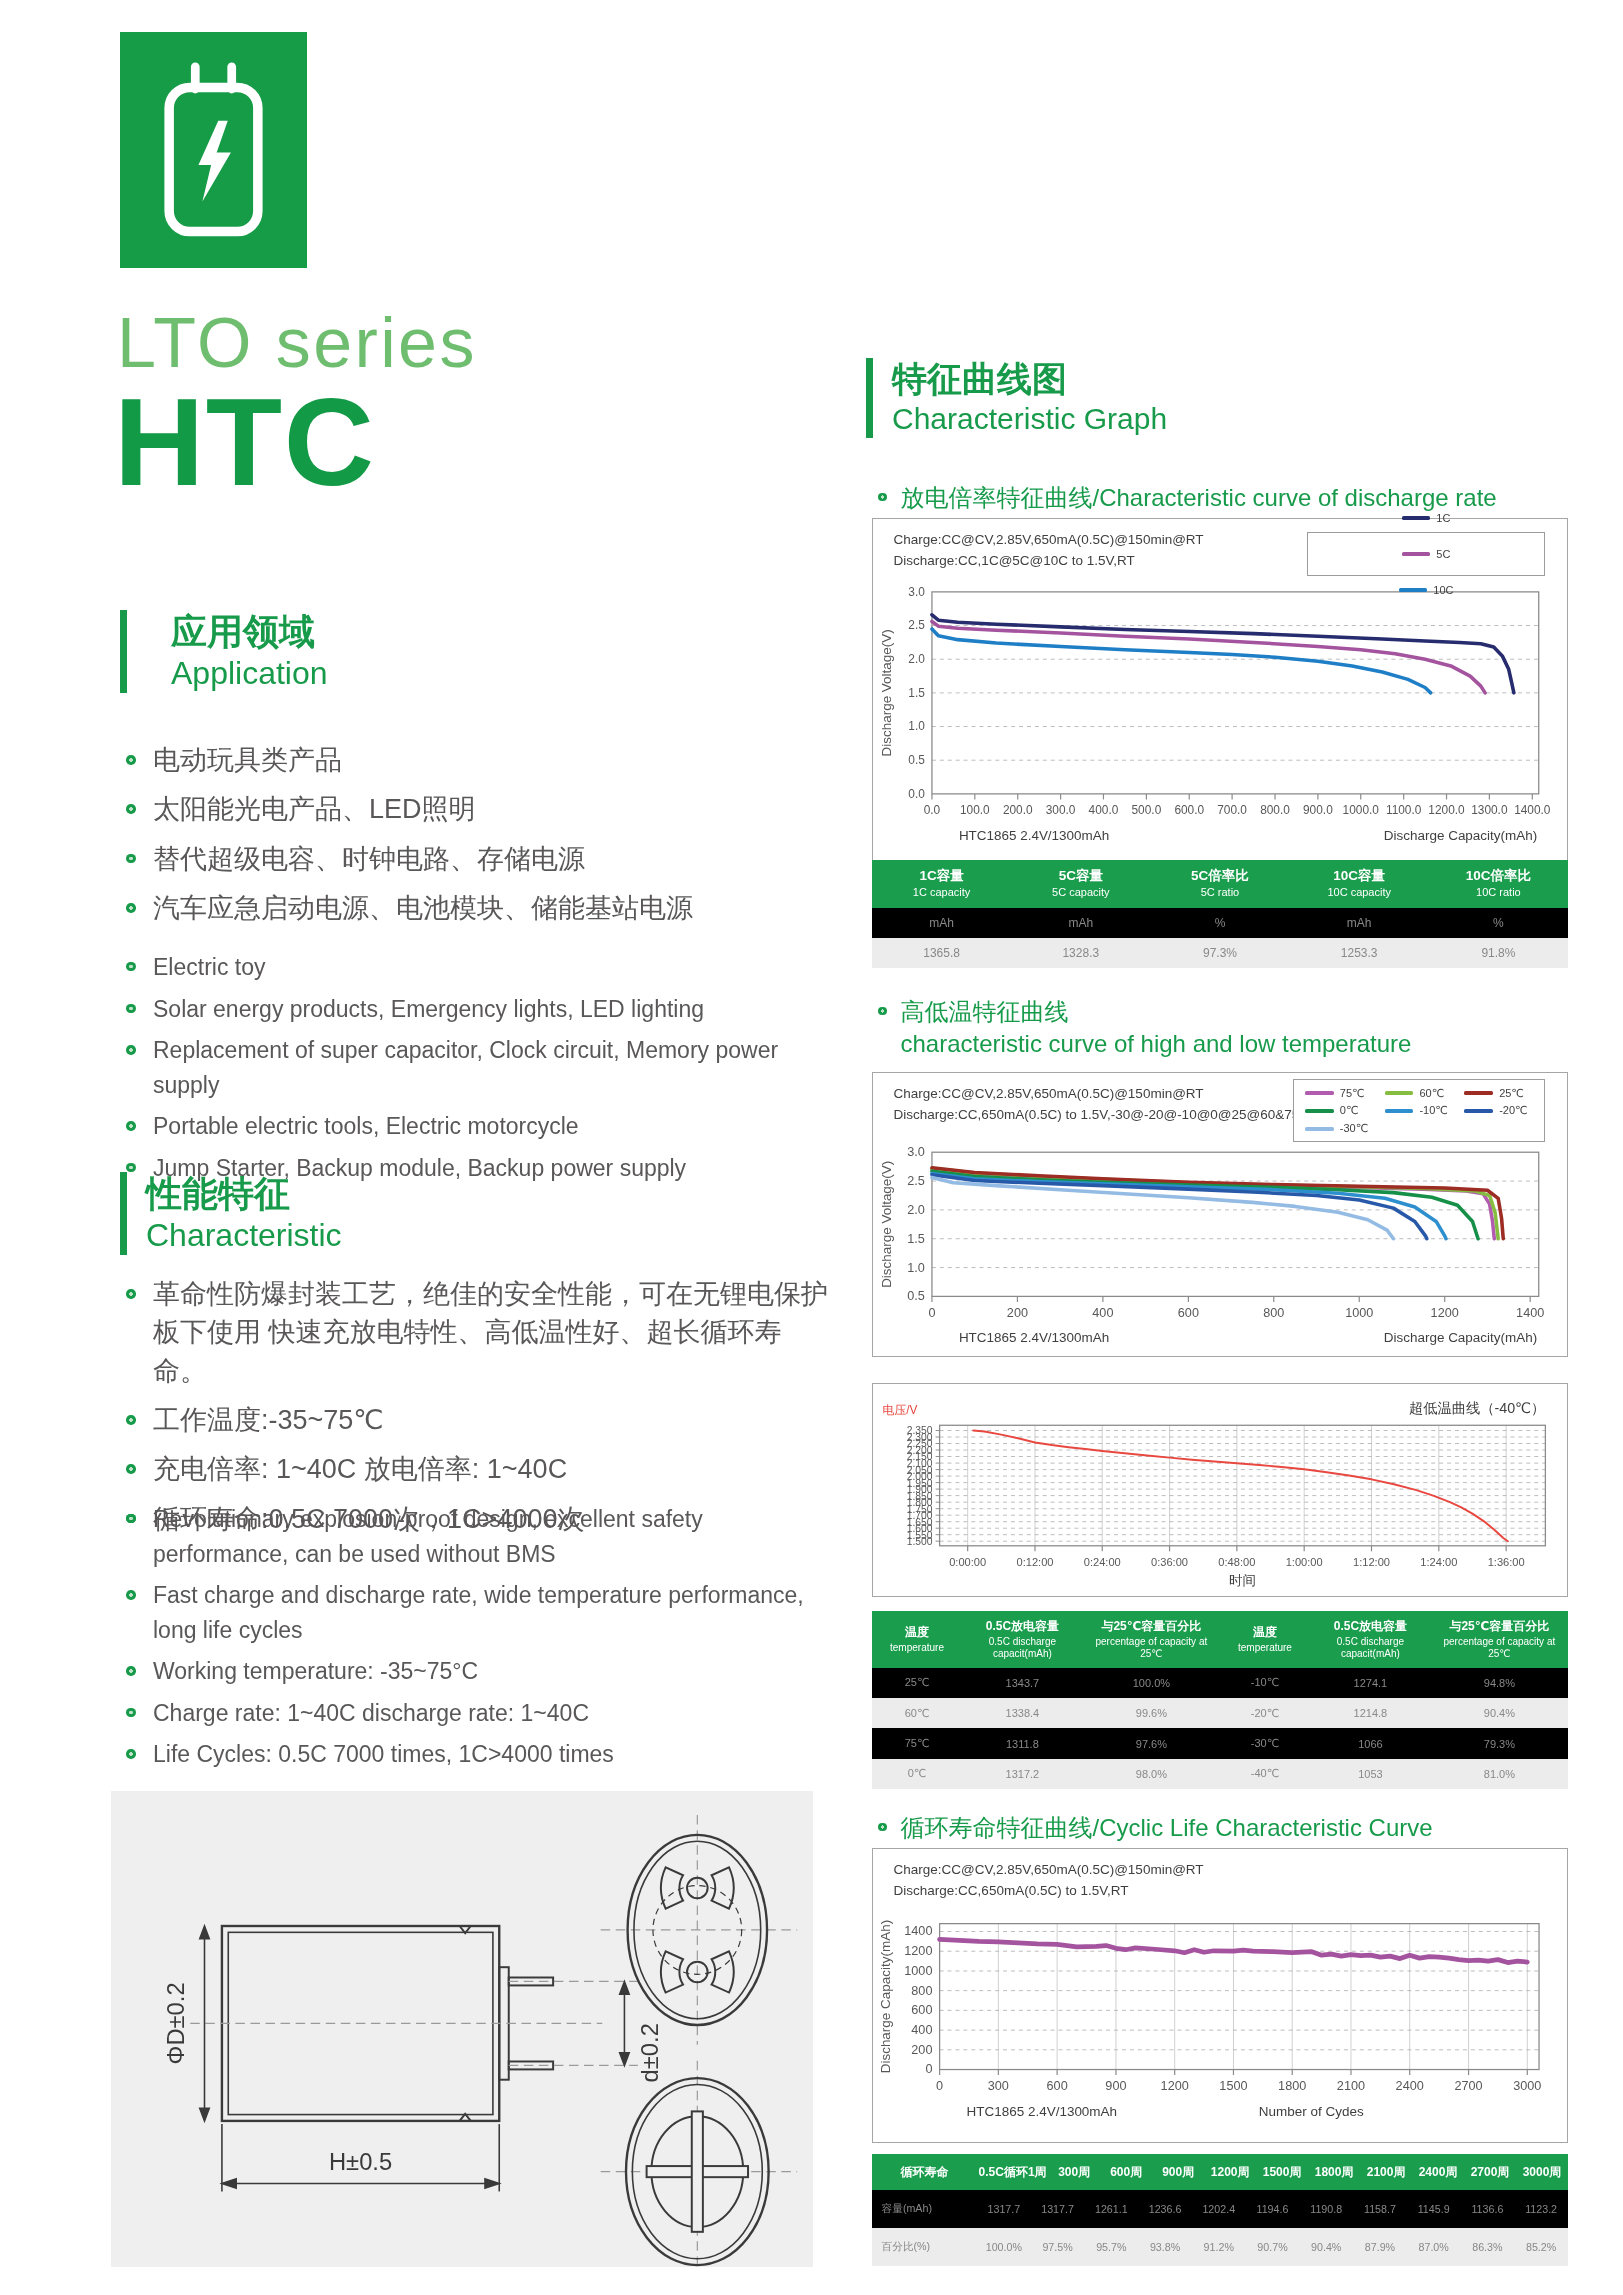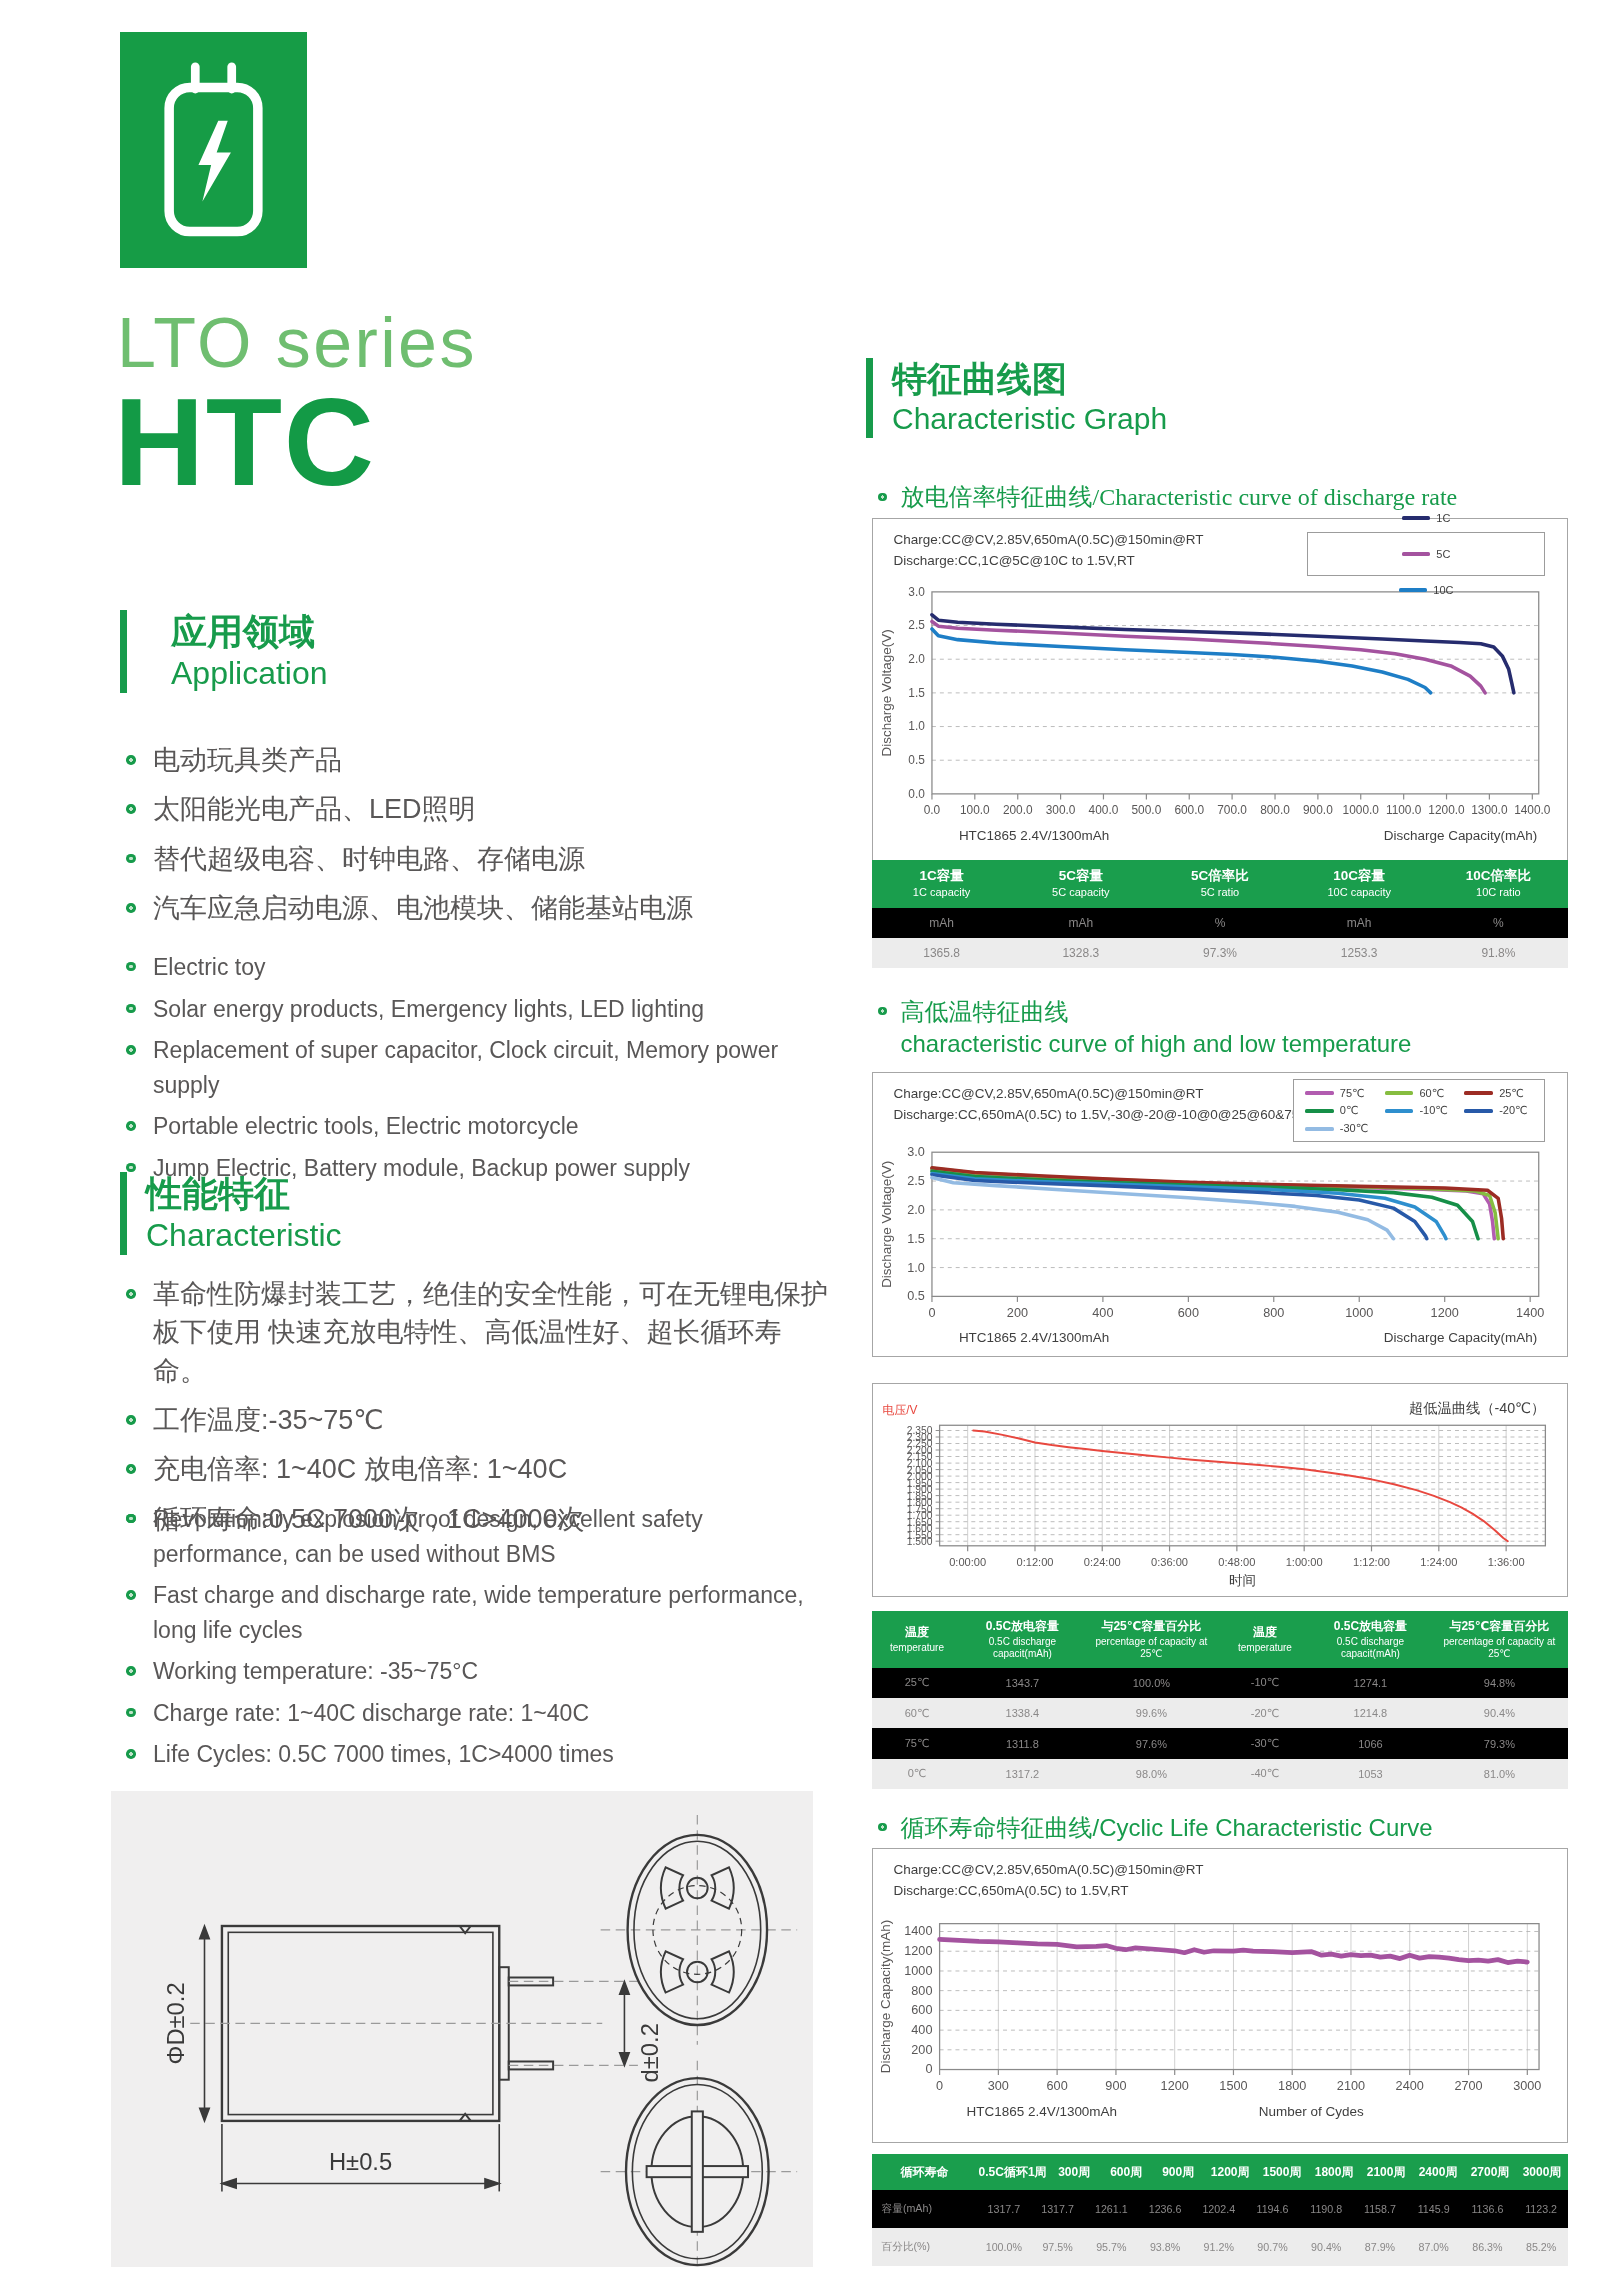--- a/index.html
+++ b/index.html
@@ -89,21 +89,21 @@
     <li>电动玩具类产品</li>
     <li>太阳能光电产品、LED照明</li>
     <li>替代超级电容、时钟电路、存储电源</li>
     <li>汽车应急启动电源、电池模块、储能基站电源</li>
   </ul>
   <ul class="blist en-list" style="left:120px;top:950px;">
     <li>Electric toy</li>
     <li>Solar energy products, Emergency lights, LED lighting</li>
     <li>Replacement of super capacitor, Clock circuit, Memory power supply</li>
     <li>Portable electric tools, Electric motorcycle</li>
-    <li>Jump Electric, Battery module, Backup power supply</li>
+    <li>Jump Starter, Backup module, Backup power supply</li>
   </ul>
 
   <div class="sec-head" style="left:120px;top:1172px;">
     <div class="zh">性能特征</div>
     <div class="en">Characteristic</div>
   </div>
   <ul class="blist zh-list" style="left:120px;top:1275px;">
     <li>革命性防爆封装工艺，绝佳的安全性能，可在无锂电保护板下使用 快速充放电特性、高低温性好、超长循环寿命。</li>
     <li>工作温度:-35~75℃</li>
     <li>充电倍率: 1~40C  放电倍率: 1~40C</li>
@@ -184,21 +184,21 @@
         <rect x="733" y="404" width="14" height="152" fill="#f0efef" stroke-width="2.5"></rect>
       </g>
     </svg>
   </div>
 
   <div class="gsec-head">
     <div class="zh">特征曲线图</div>
     <div class="en">Characteristic Graph</div>
   </div>
 
-  <div class="gtitle" style="top:482px;font-family:Liberation Serif, serif;">放电倍率特征曲线/Characteristic curve of discharge rate</div>
+  <div class="gtitle" style="top:482px;">放电倍率特征曲线/Characteristic curve of discharge rate</div>
 
   <div class="chart-box" style="top:518px;height:346px;">
     <div id="plot-rate"><svg xmlns="http://www.w3.org/2000/svg" width="693" height="343" viewBox="0 0 874 433" font-family="Liberation Sans, DejaVu Sans, sans-serif">
           <line x1="74" y1="304.5" x2="840" y2="304.5" stroke="#ababab" stroke-width="1" stroke-dasharray="5,5"></line>
           <line x1="74" y1="262.0" x2="840" y2="262.0" stroke="#ababab" stroke-width="1" stroke-dasharray="5,5"></line>
           <line x1="74" y1="219.5" x2="840" y2="219.5" stroke="#ababab" stroke-width="1" stroke-dasharray="5,5"></line>
           <line x1="74" y1="177.0" x2="840" y2="177.0" stroke="#ababab" stroke-width="1" stroke-dasharray="5,5"></line>
           <line x1="74" y1="134.5" x2="840" y2="134.5" stroke="#ababab" stroke-width="1" stroke-dasharray="5,5"></line>
           <rect x="74" y="92" width="766" height="255" fill="none" stroke="#8a8a8a" stroke-width="1.6"></rect>
           <line x1="74.0" y1="347" x2="74.0" y2="354" stroke="#8a8a8a" stroke-width="1.5"></line>

